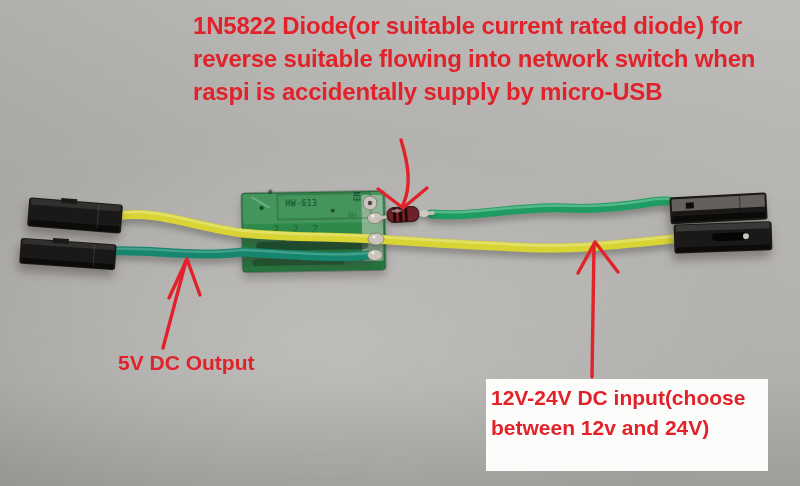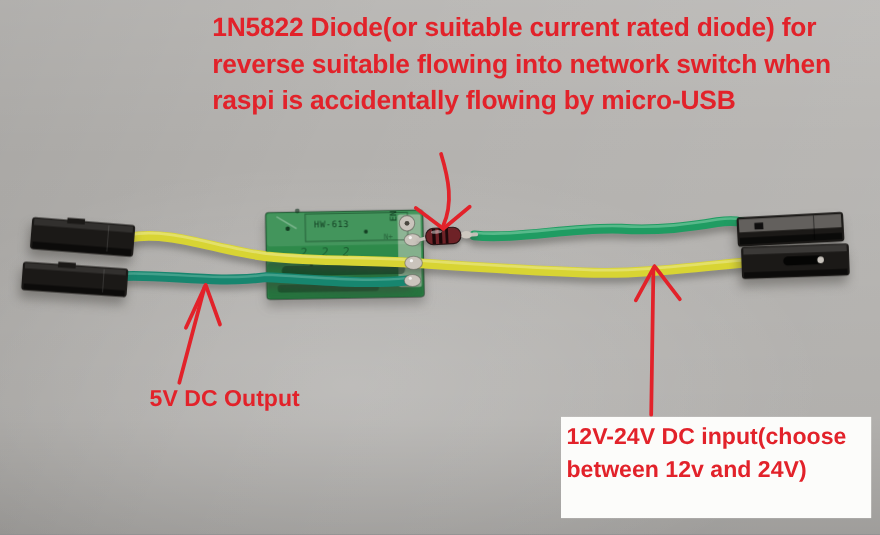--- a/index.html
+++ b/index.html
@@ -20,30 +20,30 @@
   .wire{fill:none;stroke-linecap:round;}
   .wire-hi{fill:none;stroke-linecap:round;opacity:0.85;}
   .arrow{fill:none;stroke:var(--red_annotation,#e2222a);stroke-width:3.4;stroke-linecap:round;}
   .board-txt{font-family:"DejaVu Sans Mono",monospace;fill:rgba(4,38,18,0.78);}
   .note-top{
     position:absolute;left:193px;top:9px;width:580px;
     color:var(--red_annotation,#e2222a);
     font-size:24px;line-height:33px;font-weight:bold;letter-spacing:-0.2px;
   }
   .label-output{
-    position:absolute;left:136px;top:351px;
+    position:absolute;left:118px;top:351px;
     color:var(--red_annotation,#e2222a);
     font-size:21px;font-weight:bold;white-space:nowrap;
   }
   .input-box{
     position:absolute;left:486px;top:379px;width:282px;height:92px;
     background:var(--white_box,#fcfcfa);
     box-sizing:border-box;padding:4px 0 0 5px;
     color:var(--red_annotation,#e2222a);
-    font-size:21px;line-height:30px;font-weight:bold;margin-left:24px;
+    font-size:21px;line-height:30px;font-weight:bold;
   }
   .nowrap{white-space:nowrap;}
 </style>
 </head>
 <body>
 
 <div class="stage">
 
   <svg width="800" height="486" viewBox="0 0 800 486">
 
@@ -150,21 +150,21 @@
       <g>
         <path class="arrow" d="M592,377 L594,245"></path>
         <path class="arrow" d="M595,242 L578,273 M595,242 L618,272"></path>
       </g>
     </g>
   </svg>
 
   <div class="note-top">
     <div class="nowrap">1N5822 Diode(or suitable current rated diode) for</div>
     <div class="nowrap">reverse suitable flowing into network switch when</div>
-    <div class="nowrap">raspi is accidentally flowing by micro-USB</div>
+    <div class="nowrap">raspi is accidentally supply by micro-USB</div>
   </div>
 
   <div class="label-output">5V DC Output</div>
 
   <div class="input-box">
     <div class="nowrap">12V-24V DC input(choose</div>
     <div class="nowrap">between 12v and 24V)</div>
   </div>
 
 </div>

